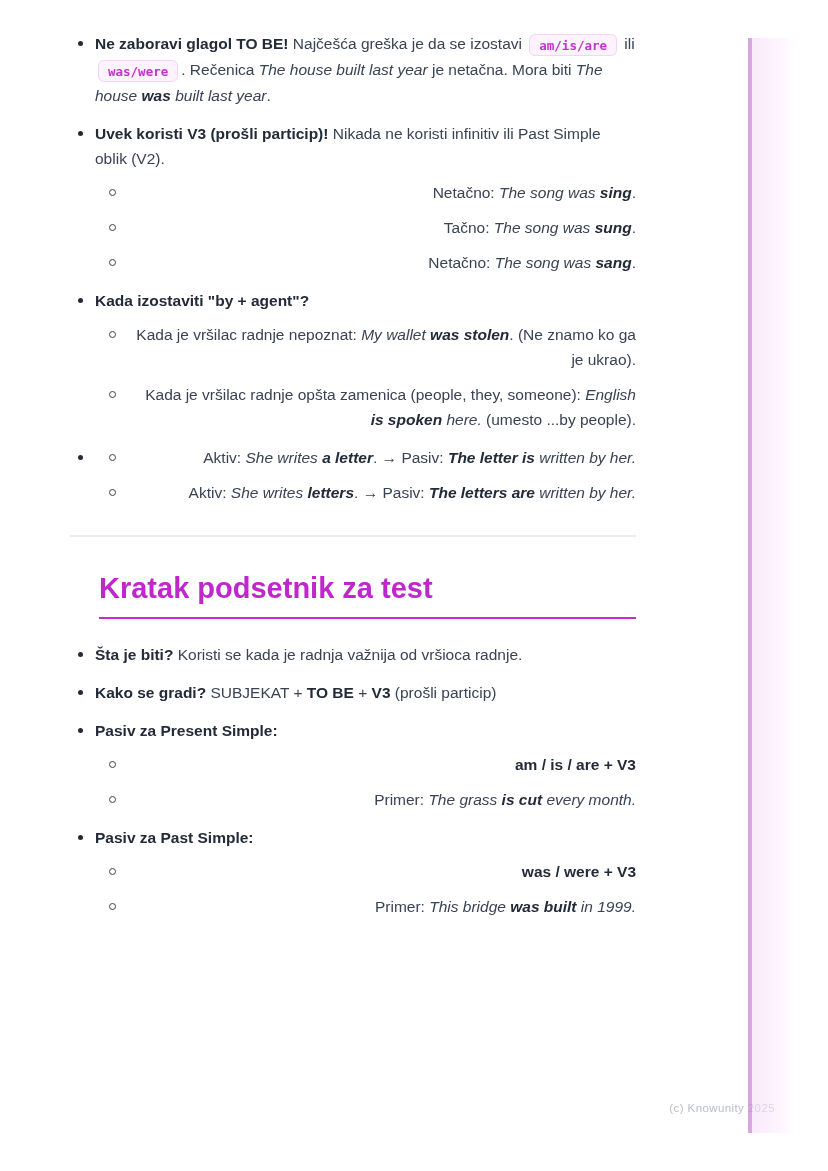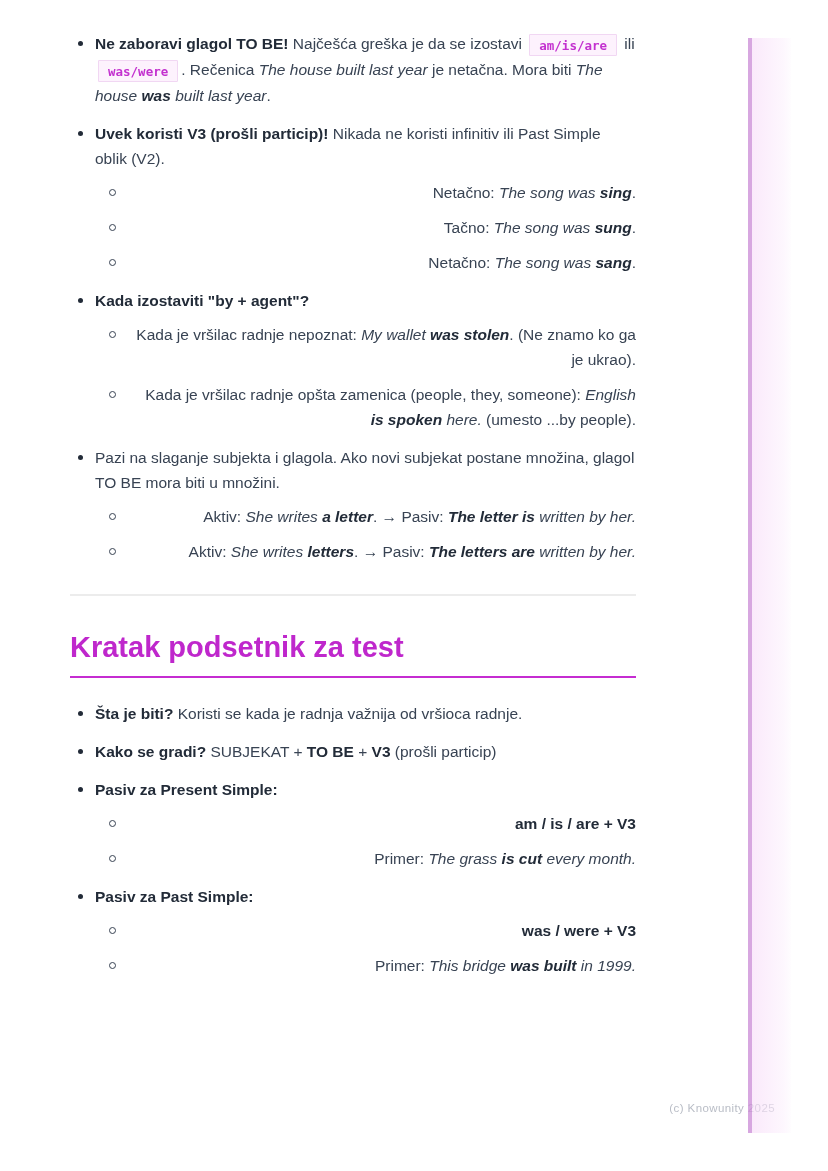--- a/index.html
+++ b/index.html
@@ -21,21 +21,21 @@
   .b { font-weight: 700; color: var(--bold-text, #222b38); }
   .i { font-style: italic; }
   .b.i { font-weight: 700; font-style: italic; color: var(--bold-text, #222b38); }
   .code {
     font-family: "DejaVu Sans Mono", monospace;
     font-size: 12.5px;
     font-weight: 700;
     color: var(--accent, #c331cf);
     background: var(--code-bg, #fdf2fd);
     border: 1px solid var(--code-border, #f1d7f3);
-    border-radius: 1px;
+    border-radius: 6px;
     padding: 2.5px 9px;
     margin: 0 3px;
     white-space: nowrap;
   }
   ul.main { list-style: none; }
   ul.main > li {
     position: relative;
     padding-left: 25px;
     margin-bottom: 13px;
   }
@@ -75,20 +75,21 @@
     margin-top: 30px;
   }
   h1.heading {
     margin-top: 34px;
     font-size: 29px;
     line-height: 34px;
     font-weight: 700;
     color: var(--heading, #bf27cc);
     padding-bottom: 12px;
     border-bottom: 2px solid var(--heading-line, #c52cd1);
+    margin-left: 29px;
   }
   ul.main.bottom { margin-top: 23px; }
   .watermark {
     position: absolute;
     top: 1102px; right: 53px;
     font-size: 11.5px;
     letter-spacing: 0.4px;
     color: #b9bdc6;
     z-index: 1;
   }
@@ -116,21 +117,21 @@
       <li><span><span class="b">Ne zaboravi glagol TO BE!</span><span> Najčešća greška je da se izostavi </span><span class="code">am/is/are</span><span> ili </span><span class="code">was/were</span><span>. Rečenica </span><span class="i">The house built last year</span><span> je netačna. Mora biti </span><span class="i">The house </span><span class="b i">was</span><span class="i"> built last year</span><span>.</span></span></li>
       <li><span><span class="b">Uvek koristi V3 (prošli particip)!</span><span> Nikada ne koristi infinitiv ili Past Simple oblik (V2).</span></span><ul class="sub-list">
           <li><span><span>Netačno: </span><span class="i">The song was </span><span class="b i">sing</span><span>.</span></span></li>
           <li><span><span>Tačno: </span><span class="i">The song was </span><span class="b i">sung</span><span>.</span></span></li>
           <li><span><span>Netačno: </span><span class="i">The song was </span><span class="b i">sang</span><span>.</span></span></li>
         </ul></li>
       <li><span><span class="b">Kada izostaviti "by + agent"?</span></span><ul class="sub-list">
           <li><span><span>Kada je vršilac radnje nepoznat: </span><span class="i">My wallet </span><span class="b i">was stolen</span><span>. (Ne znamo ko ga je ukrao).</span></span></li>
           <li><span><span>Kada je vršilac radnje opšta zamenica (people, they, someone): </span><span class="i">English </span><span class="b i">is spoken</span><span class="i"> here.</span><span> (umesto ...by people).</span></span></li>
         </ul></li>
-      <li><span><span>Pazi na slaganje subjekta i glagola. Ako novi subjekat postane množina, glagol TO BE mora biti u množini.</span></span><ul class="sub-list">
+      <li><ul class="sub-list">
           <li><span><span>Aktiv: </span><span class="i">She writes </span><span class="b i">a letter</span><span>. → Pasiv: </span><span class="b i">The letter is</span><span class="i"> written by her.</span></span></li>
           <li><span><span>Aktiv: </span><span class="i">She writes </span><span class="b i">letters</span><span>. → Pasiv: </span><span class="b i">The letters are</span><span class="i"> written by her.</span></span></li>
         </ul></li>
     </ul>
 
 
   <hr class="divider">
 
   <h1 class="heading">Kratak podsetnik za test</h1>
 

